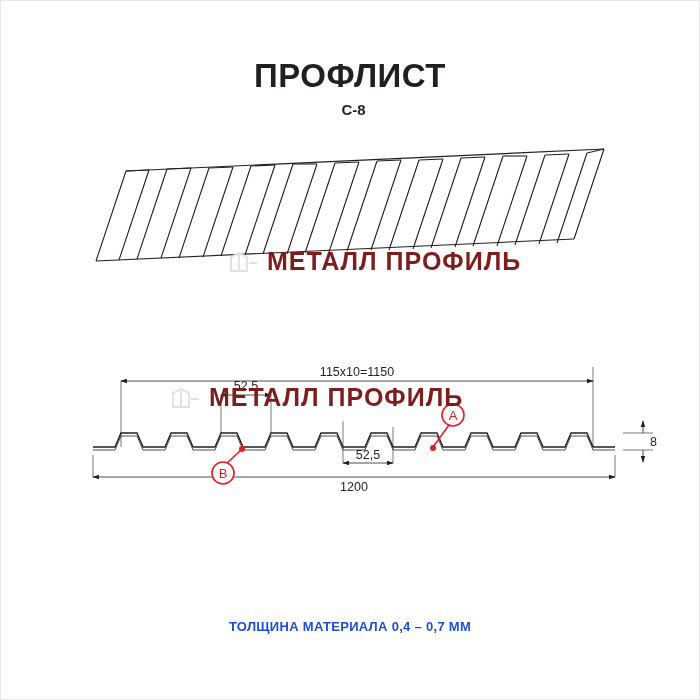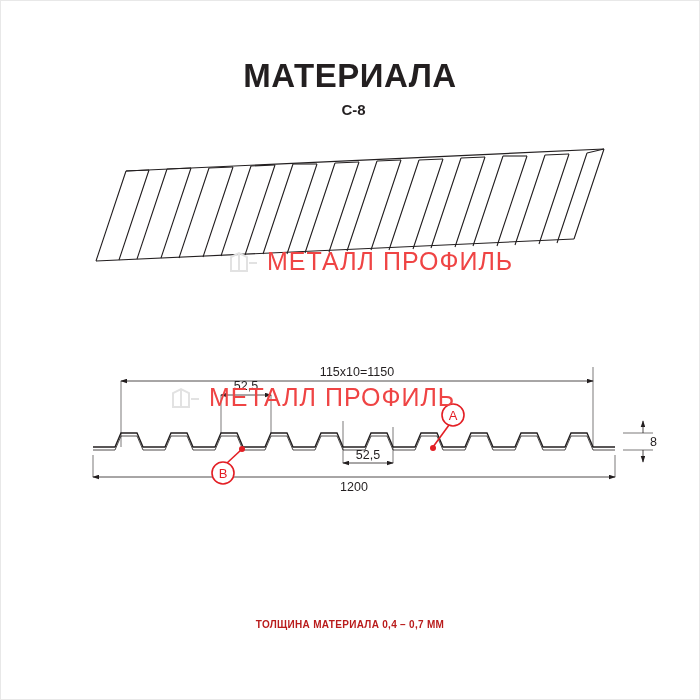--- a/index.html
+++ b/index.html
@@ -27,54 +27,54 @@
   .subtitle{
     position:absolute;left:7px;right:0;top:100px;
     text-align:center;
     font-size:15px;
     font-weight:bold;
     color:#231f20;
   }
   .footer{
     position:absolute;left:0;right:0;top:618px;
     text-align:center;
-    font-size:10px;
+    font-size:13px;
     font-weight:bold;
     letter-spacing:0.3px;
-    color:#b91c1c;
+    color:#1d4ed8;
   }
   .iso{
     position:absolute;left:60px;top:130px;width:580px;height:180px;
   }
   .profile{
     position:absolute;left:52px;top:350px;width:620px;height:160px;
   }
   svg{display:block;overflow:visible;}
   .wm{
     position:absolute;
     pointer-events:none;
     user-select:none;
-    color:#ef4444;
-    font-weight:normal;
+    color:#7f1d1d;
+    font-weight:bold;
     white-space:nowrap;
   }
   .wm1{left:228px;top:246px;font-size:25px;letter-spacing:1px;}
   .wm2{left:170px;top:382px;font-size:25px;letter-spacing:1px;}
   .wm-mark{
     display:inline-block;
     vertical-align:middle;
     margin-right:8px;
   }
 </style>
 </head>
 <body>
 
 <div class="page">
 
-  <div class="title">МАТЕРИАЛА</div>
+  <div class="title">ПРОФЛИСТ</div>
   <div class="subtitle">С-8</div>
 
   <div class="iso">
     <svg width="580" height="180" viewBox="0 0 580 180">
       <g fill="none" stroke="#231f20" stroke-width="1.1" stroke-linejoin="round">
 
         <g>
 
           <path d="M 65 40 L 543 18"></path>
           <path d="M 35 130 L 513 108"></path>

